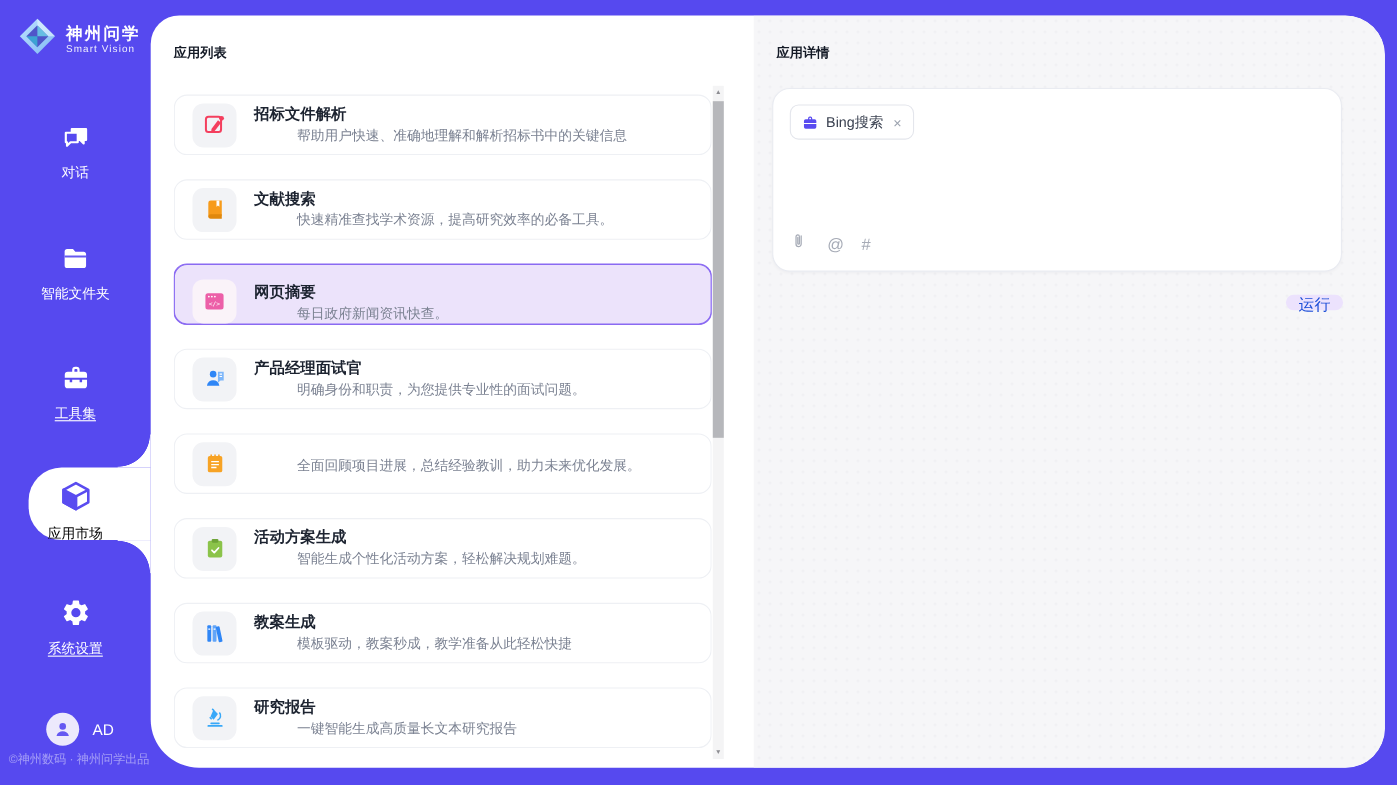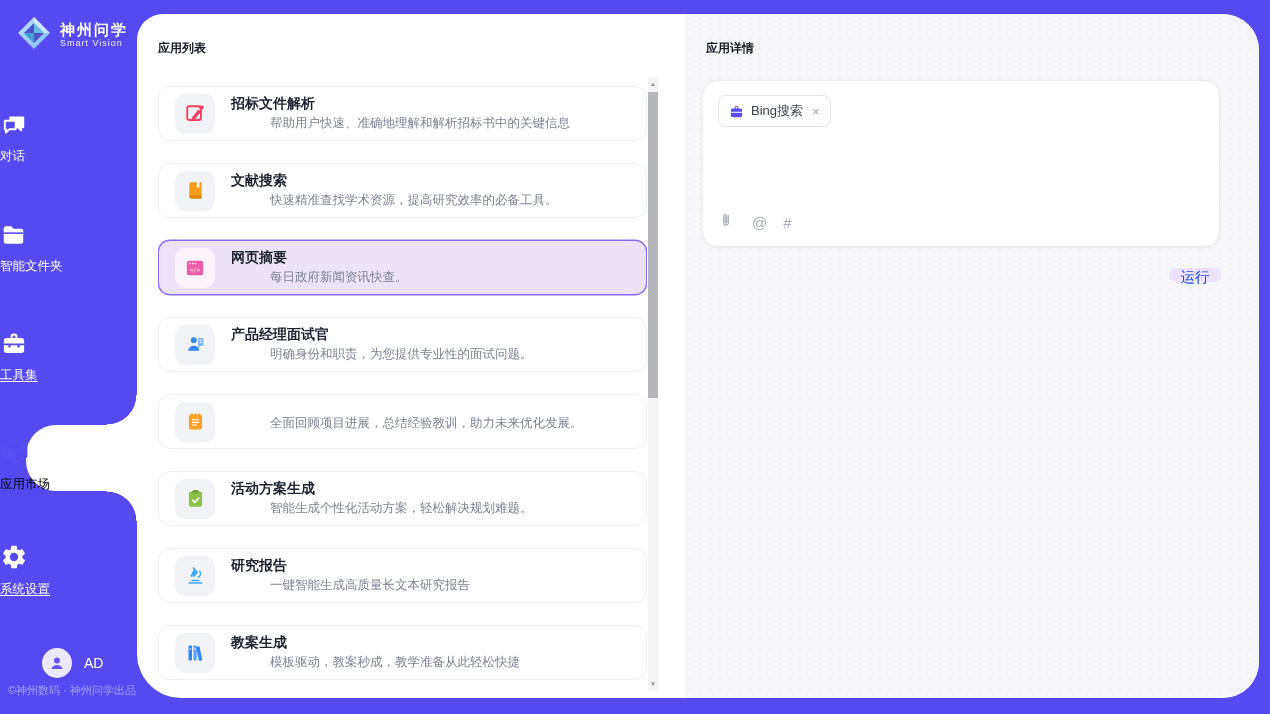--- a/index.html
+++ b/index.html
@@ -10,21 +10,21 @@
     font-family:"Liberation Sans","DejaVu Sans",sans-serif;
     -webkit-font-smoothing:antialiased;
   }
 
   
   .sidebar { position:absolute; left:0; top:0; width:137px; height:714px; z-index:3; }
   .logo { position:absolute; left:16px; top:15px; display:flex; align-items:center; gap:8px; cursor:pointer; }
   .logo-text .cn { color:#fff; font-size:15px; font-weight:bold; letter-spacing:2px; line-height:17px;text-align:center; }
   .logo-text .en { color:rgba(255,255,255,.9); font-size:9px; letter-spacing:1px; line-height:11px; }
 
-  .nav-item { position:absolute; left:0; width:137px; display:flex; flex-direction:column; gap:6px; cursor:pointer; z-index:4; }
+  .nav-item { position:absolute; left:0; width:137px; display:flex; flex-direction:column; align-items:center; gap:6px; cursor:pointer; z-index:4; }
   .nav-item .lbl { color:#fff; font-size:12.5px; }
   .nav-item .lbl.u { text-decoration:underline; text-underline-offset:2px; }
   .nav-item.active .lbl { color:#000000; }
 
   .bubble { position:absolute; left:26px; top:425px; width:111px; height:66px; background:#fff; border-radius:30px 0 0 30px; z-index:2; }
   .bubble-curve-top { position:absolute; left:107px; top:395px; width:30px; height:30px; z-index:2;
     background:radial-gradient(circle 30px at 0 0, #5649ef 0 29px, #fff 29.6px); }
   .bubble-curve-bottom { position:absolute; left:107px; top:491px; width:30px; height:30px; z-index:2;
     background:radial-gradient(circle 30px at 0 100%, #5649ef 0 29px, #fff 29.6px); }
 
@@ -37,21 +37,21 @@
   .panel { position:absolute; left:137px; top:14px; width:1122px; height:684px; background:#fff;
     border-radius:26px 36px 36px 44px; display:flex; overflow:hidden; z-index:1; }
 
   
   .list-col { position:relative; width:548px; flex:none; }
   .col-title { position:absolute; left:21px; top:26px; font-size:12px; font-weight:bold; color:#141a26; }
   .list-viewport { position:absolute; left:21px; top:64px; width:489px; bottom:0; overflow:hidden; }
   .app-card { height:55px; margin-bottom:22px; border:1px solid #eef0f4; border-radius:12px; background:#fff;
     display:flex; align-items:center; padding:0 16px; gap:16px; cursor:pointer; }
   .app-card:first-child { margin-top:8px; }
-  .app-card.selected { background:#ece3fb; border:1px solid #8a6af2; box-shadow:0 0 0 .5px #8a6af2; }
+  .app-card.selected { background:#ece3fb; border:1px solid #8a6af2; box-shadow:0 0 0 .5px #8a6af2;align-items:flex-end; }
   .icon-box { width:40px; height:40px; border-radius:10px; background:#f2f3f6; flex:none; display:flex; align-items:center; justify-content:center; }
   .app-card.selected .icon-box { background:#faf3f9; }
   .card-title { font-size:14px; font-weight:bold; color:#1c2330; line-height:17px; }
   .card-desc { font-size:12.5px; color:#7b8292; margin-top:3px; white-space:nowrap;margin-left:39px; }
 
   
   .sbar { position:absolute; left:511px; top:64px; width:10px; height:612px; background:#f4f4f5; }
   .sbar .arrow { position:absolute; left:0; width:10px; height:12px; display:flex; align-items:center; justify-content:center;
     color:#8d8d92; font-size:6px; cursor:pointer; }
   .sbar .arrow.up { top:0; } .sbar .arrow.down { bottom:0; }
@@ -252,44 +252,44 @@
         </span>
         <span>
           <div class="card-title">活动方案生成</div>
           <div class="card-desc">智能生成个性化活动方案，轻松解决规划难题。</div>
         </span>
       </div>
 
       <div class="app-card">
         <span class="icon-box">
           <svg width="21" height="21" viewBox="0 0 24 24">
+            <rect x="4" y="4" width="4" height="17" rx="1" fill="#2f86f6"></rect>
+            <rect x="9.5" y="4" width="4" height="17" rx="1" fill="#62a5f8"></rect>
+            <rect x="14.2" y="5" width="4" height="16.5" rx="1" transform="rotate(-12 16 13)" fill="#2f86f6"></rect>
+            <path d="M5 8h2M10.5 8h2" stroke="#fff" stroke-width="1.2"></path>
+          </svg>
+        </span>
+        <span>
+          <div class="card-title">教案生成</div>
+          <div class="card-desc">模板驱动，教案秒成，教学准备从此轻松快捷</div>
+        </span>
+      </div>
+
+      <div class="app-card">
+        <span class="icon-box">
+          <svg width="21" height="21" viewBox="0 0 24 24">
             <path d="M10.5 3.5 15 8l-4.5 6-3.2-3.2z" fill="#38a8f8"></path>
             <path d="M9 2.8l2 2M6.5 11.5l2 2" stroke="#38a8f8" stroke-width="1.6"></path>
             <path d="M5 20.5h14M8 17.8h8" stroke="#38a8f8" stroke-width="1.8" stroke-linecap="round"></path>
             <path d="M14.5 14.5a5 5 0 0 0 2-8" stroke="#38a8f8" stroke-width="1.6" fill="none"></path>
           </svg>
         </span>
         <span>
           <div class="card-title">研究报告</div>
           <div class="card-desc">一键智能生成高质量长文本研究报告</div>
-        </span>
-      </div>
-
-      <div class="app-card">
-        <span class="icon-box">
-          <svg width="21" height="21" viewBox="0 0 24 24">
-            <rect x="4" y="4" width="4" height="17" rx="1" fill="#2f86f6"></rect>
-            <rect x="9.5" y="4" width="4" height="17" rx="1" fill="#62a5f8"></rect>
-            <rect x="14.2" y="5" width="4" height="16.5" rx="1" transform="rotate(-12 16 13)" fill="#2f86f6"></rect>
-            <path d="M5 8h2M10.5 8h2" stroke="#fff" stroke-width="1.2"></path>
-          </svg>
-        </span>
-        <span>
-          <div class="card-title">教案生成</div>
-          <div class="card-desc">模板驱动，教案秒成，教学准备从此轻松快捷</div>
         </span>
       </div>
 
     </div>
 
     <div class="sbar">
       <div class="arrow up">▲</div>
       <div class="thumb"></div>
       <div class="arrow down">▼</div>
     </div>

